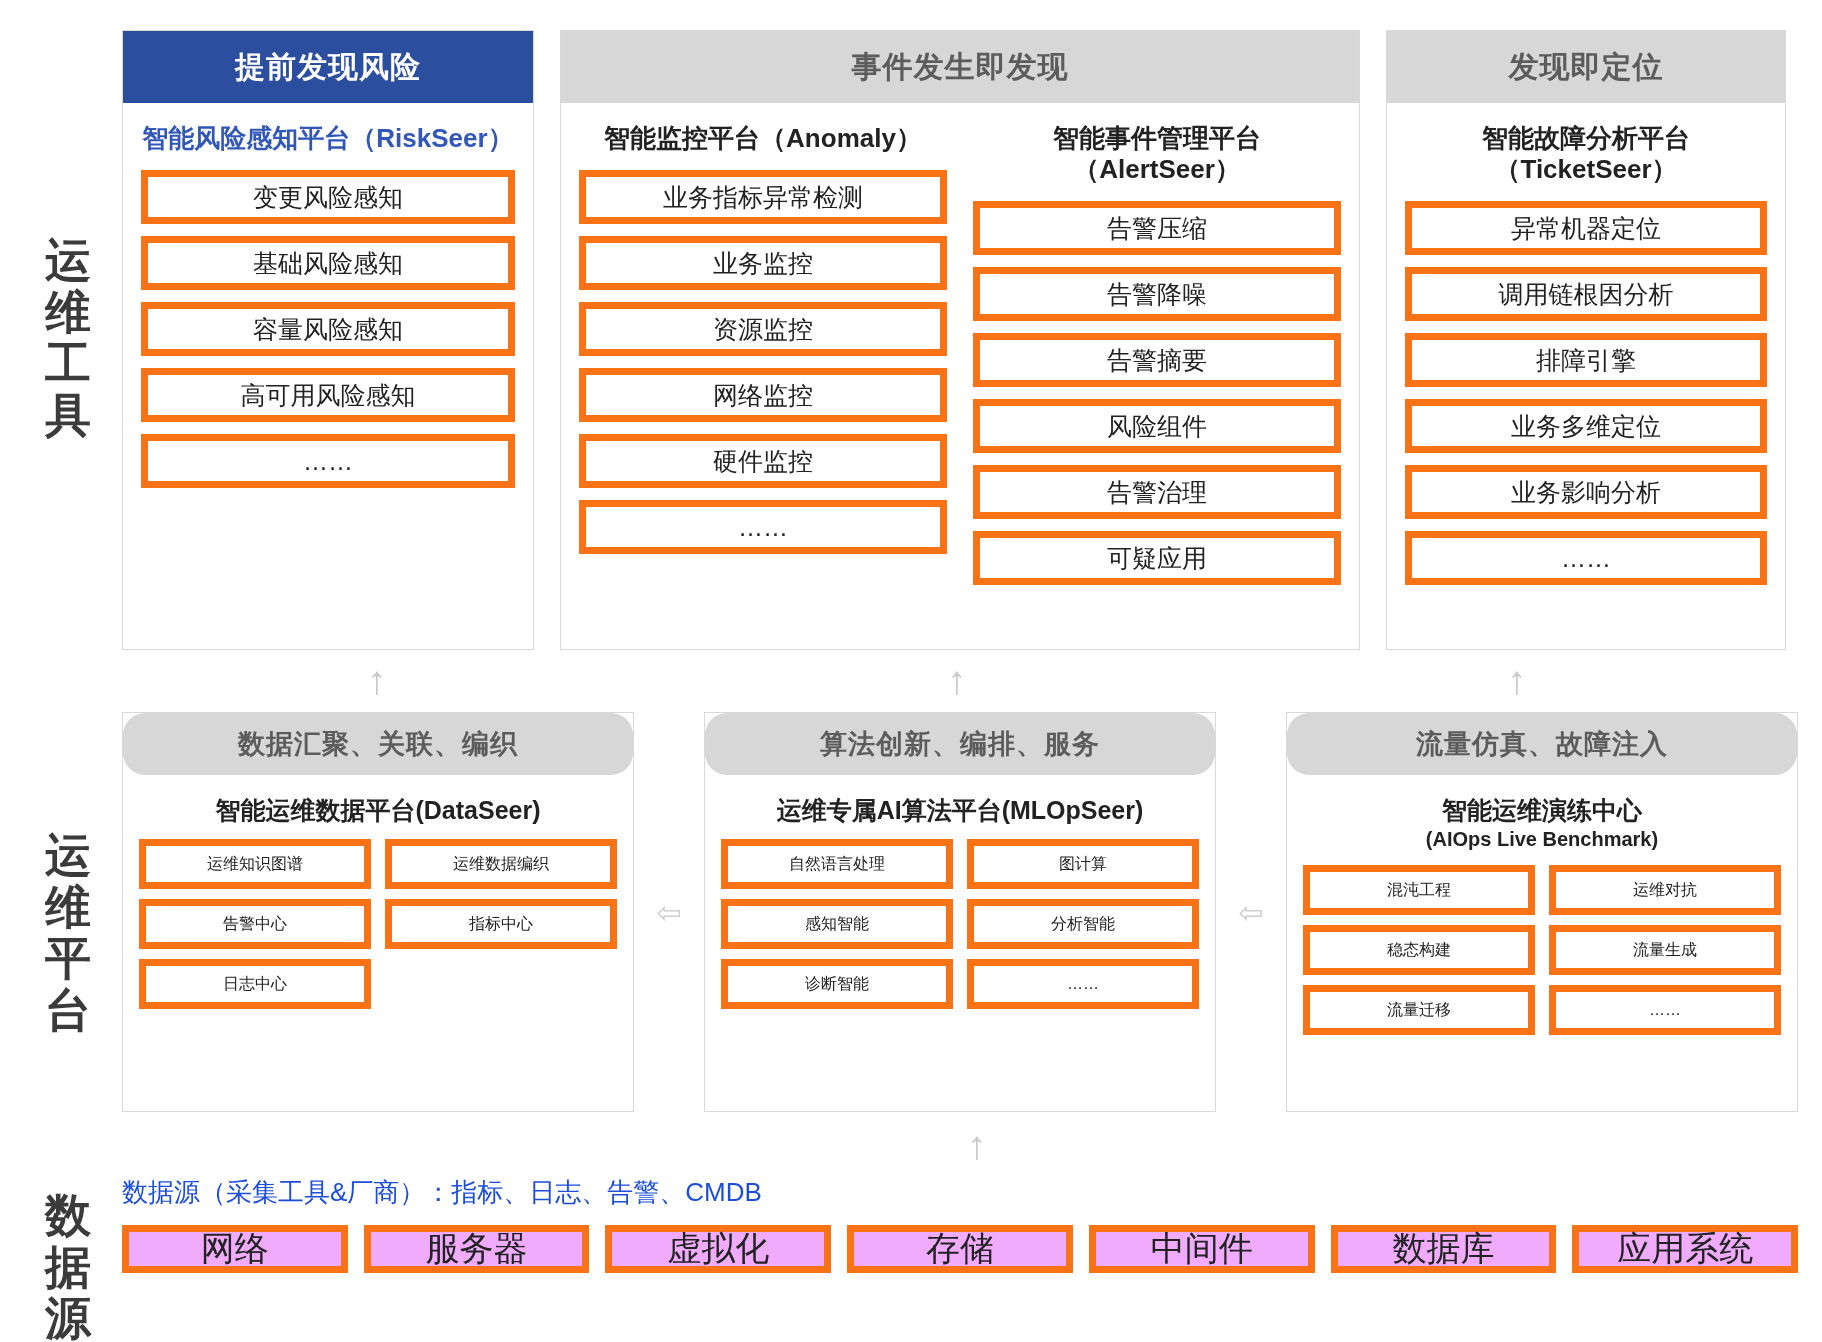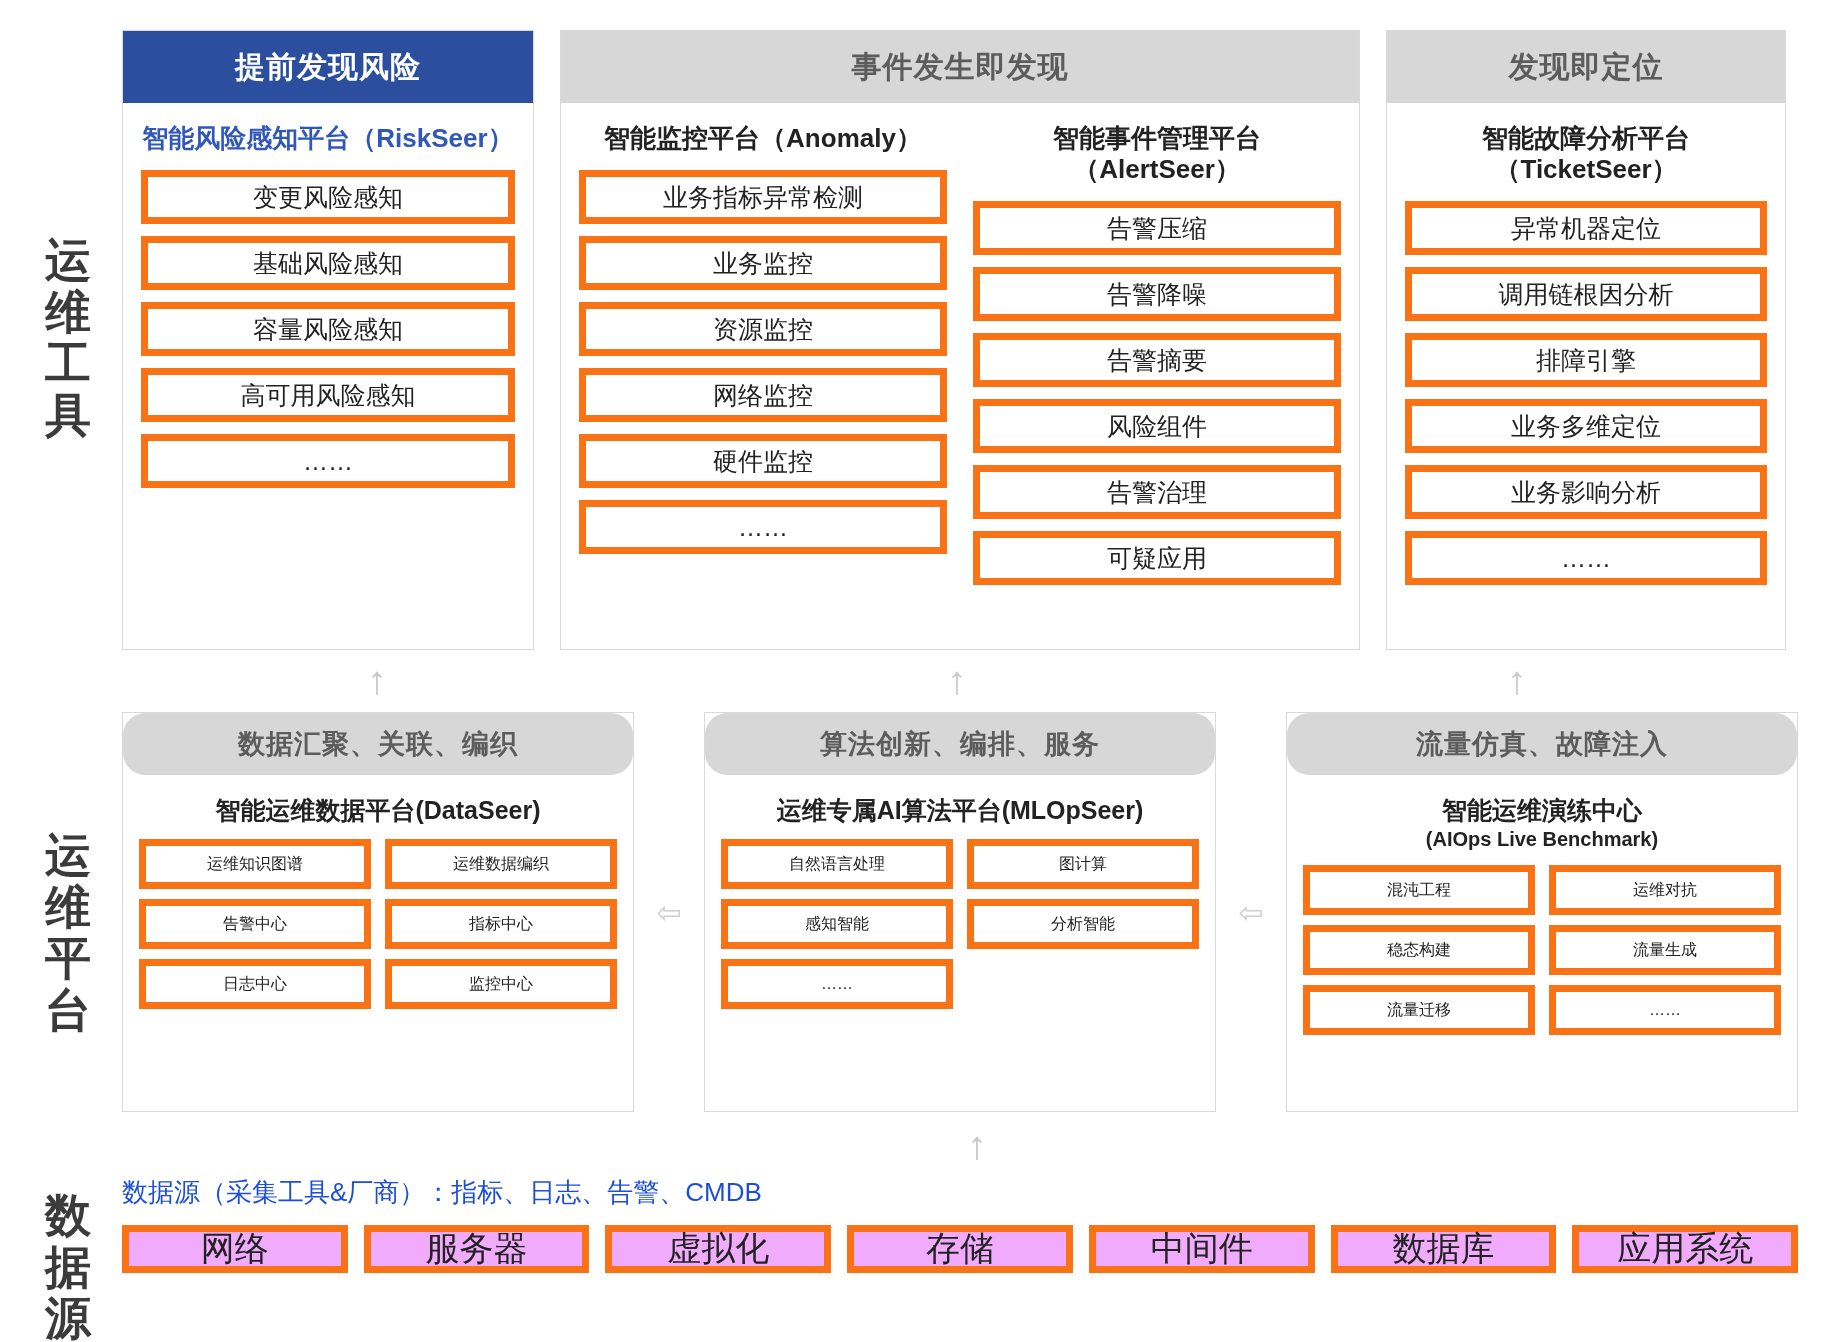--- a/index.html
+++ b/index.html
@@ -290,36 +290,36 @@
       <div class="outer-card plat-card">
         <div class="band plat-band">数据汇聚、关联、编织</div>
         <div class="plat-body">
           <div class="plat-title plat-name">智能运维数据平台(DataSeer)</div>
           <div class="grid2">
             <div class="chip">运维知识图谱</div>
             <div class="chip">运维数据编织</div>
             <div class="chip">告警中心</div>
             <div class="chip">指标中心</div>
             <div class="chip">日志中心</div>
-            <div class="chip">监控中心</div>
           </div>
         </div>
       </div>
 
       <div class="h-arrow">⇦</div>
 
       <div class="outer-card plat-card">
         <div class="band plat-band">算法创新、编排、服务</div>
         <div class="plat-body">
           <div class="plat-title plat-name">运维专属AI算法平台(MLOpSeer)</div>
           <div class="grid2">
             <div class="chip">自然语言处理</div>
             <div class="chip">图计算</div>
             <div class="chip">感知智能</div>
             <div class="chip">分析智能</div>
+            <div class="chip">诊断智能</div>
             <div class="chip">……</div>
           </div>
         </div>
       </div>
 
       <div class="h-arrow">⇦</div>
 
       <div class="outer-card plat-card">
         <div class="band plat-band">流量仿真、故障注入</div>
         <div class="plat-body">

